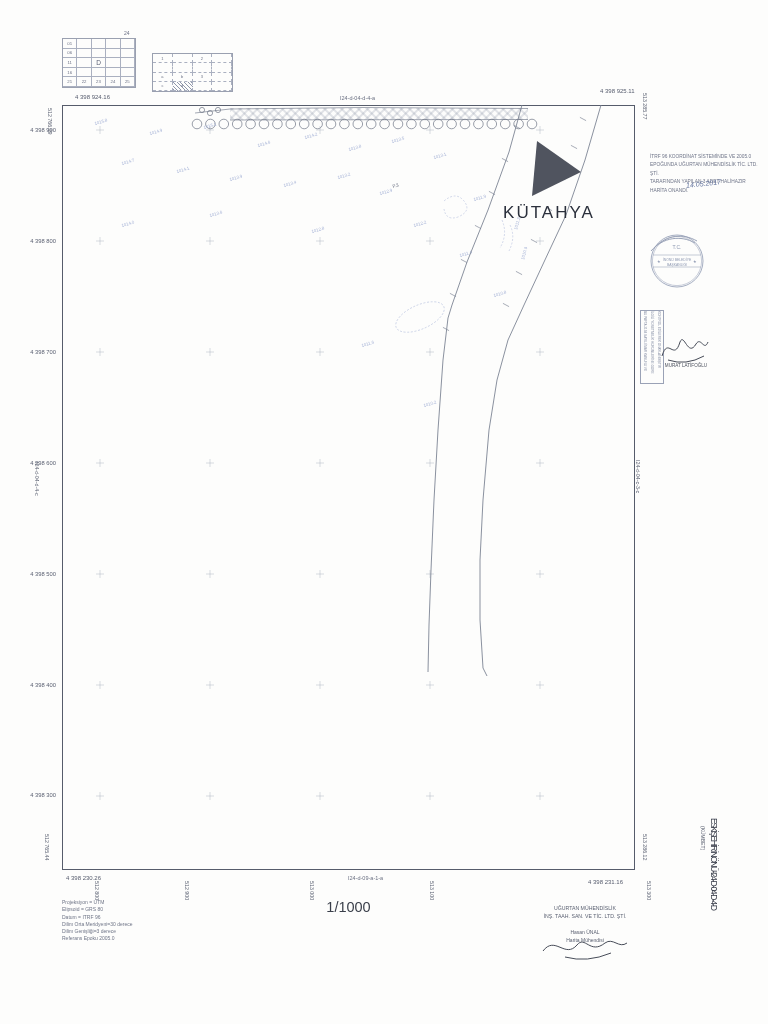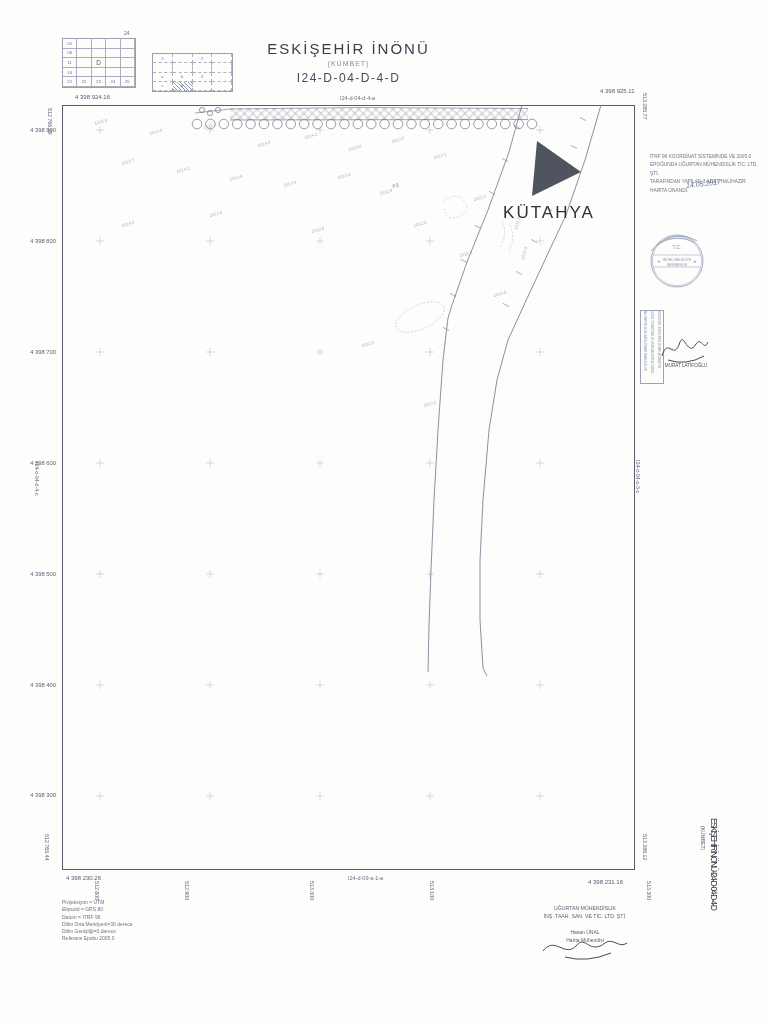--- a/index.html
+++ b/index.html
@@ -106,25 +106,20 @@
       <div class="cell">a</div>
       <div class="cell">b</div>
       <div class="cell">3</div>
       <div class="cell"></div>
       <div class="cell">c</div>
       <div class="cell shade">d</div>
       <div class="cell"></div>
       <div class="cell"></div>
     </div>
 
-  <div class="title-block">
-    <div class="t1">ESKİŞEHİR İNÖNÜ</div>
-    <div class="t2">(KÜMBET)</div>
-    <div class="t3">I24-D-04-D-4-D</div>
-  </div>
 
   <div id="frame"></div>
   <svg id="mapsvg" viewBox="0 0 573 765" xmlns="http://www.w3.org/2000/svg">
     <defs>
       <pattern id="xh" width="6" height="6" patternUnits="userSpaceOnUse" patternTransform="rotate(45)">
         <path d="M0 3 H6 M3 0 V6" stroke="#8a93a8" stroke-width="0.5" fill="none"></path>
       </pattern>
     </defs>
     <g>
       <rect x="168" y="3" width="298" height="12" fill="url(#xh)"></rect>
@@ -298,20 +293,21 @@
   <div class="vtext" id="side-sub">(KÜMBET)</div>
 
   <div id="proj">
       <div>Projeksiyon = UTM</div>
       <div>Elipsoid = GRS 80</div>
       <div>Datum = ITRF 96</div>
       <div>Dilim Orta Meridyeni=30 derece</div>
       <div>Dilim Genişliği=3 derece</div>
       <div>Referans Epoku 2005.0</div>
     </div>
+  <div id="scale">1/1000</div>
   <div id="company">
     <div id="company-lines">
         <div>UĞURTAN MÜHENDİSLİK</div>
         <div>İNŞ. TAAH. SAN. VE TİC. LTD. ŞTİ.</div>
       </div>
     <div class="name">Hasan ÜNAL</div>
     <div class="role">Harita Mühendisi</div>
   </div>
   <svg id="sig-hasan" width="100" height="30" viewBox="0 0 100 30" xmlns="http://www.w3.org/2000/svg">
     <path d="M8 18 C20 2 30 26 42 12 C50 2 55 22 70 10 C78 4 84 16 92 10 M30 24 q22 6 46 -4" stroke="#474c58" stroke-width="1" fill="none"></path>

